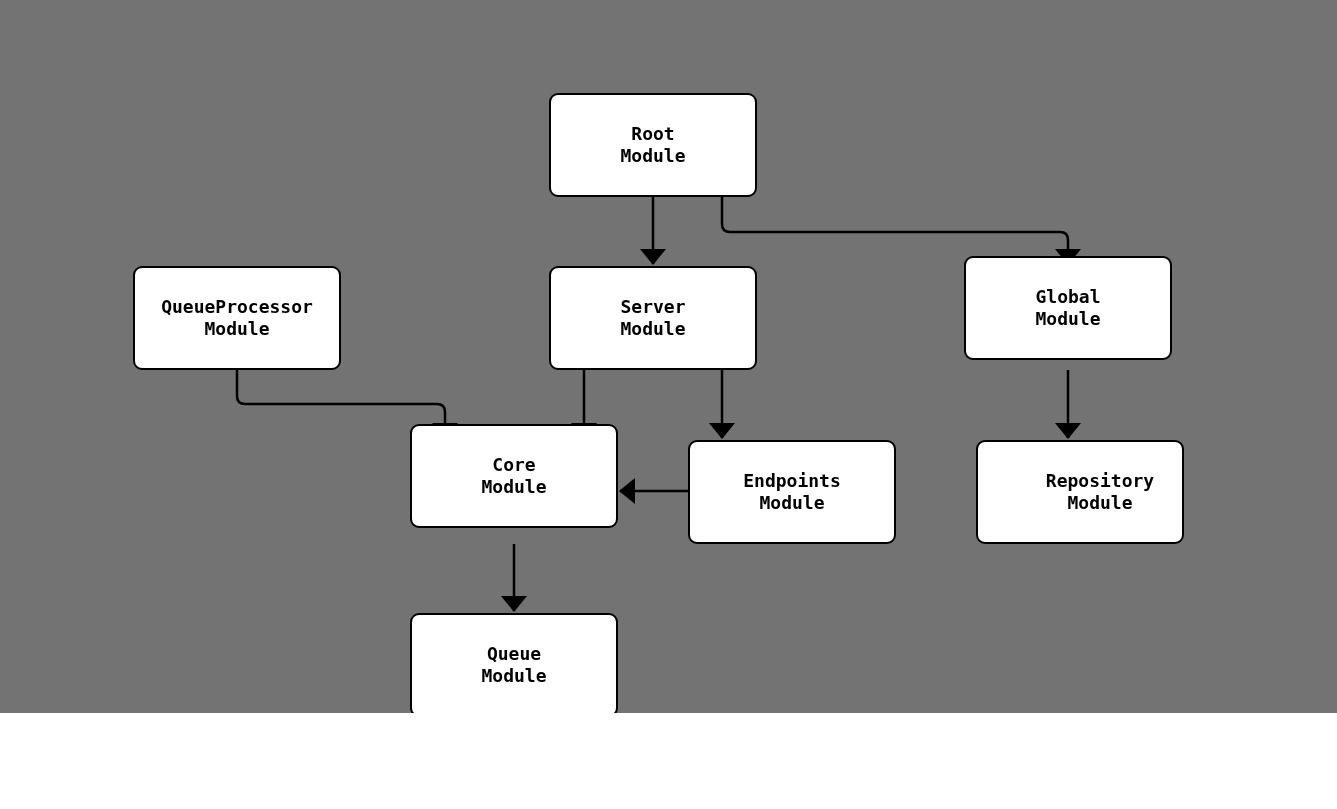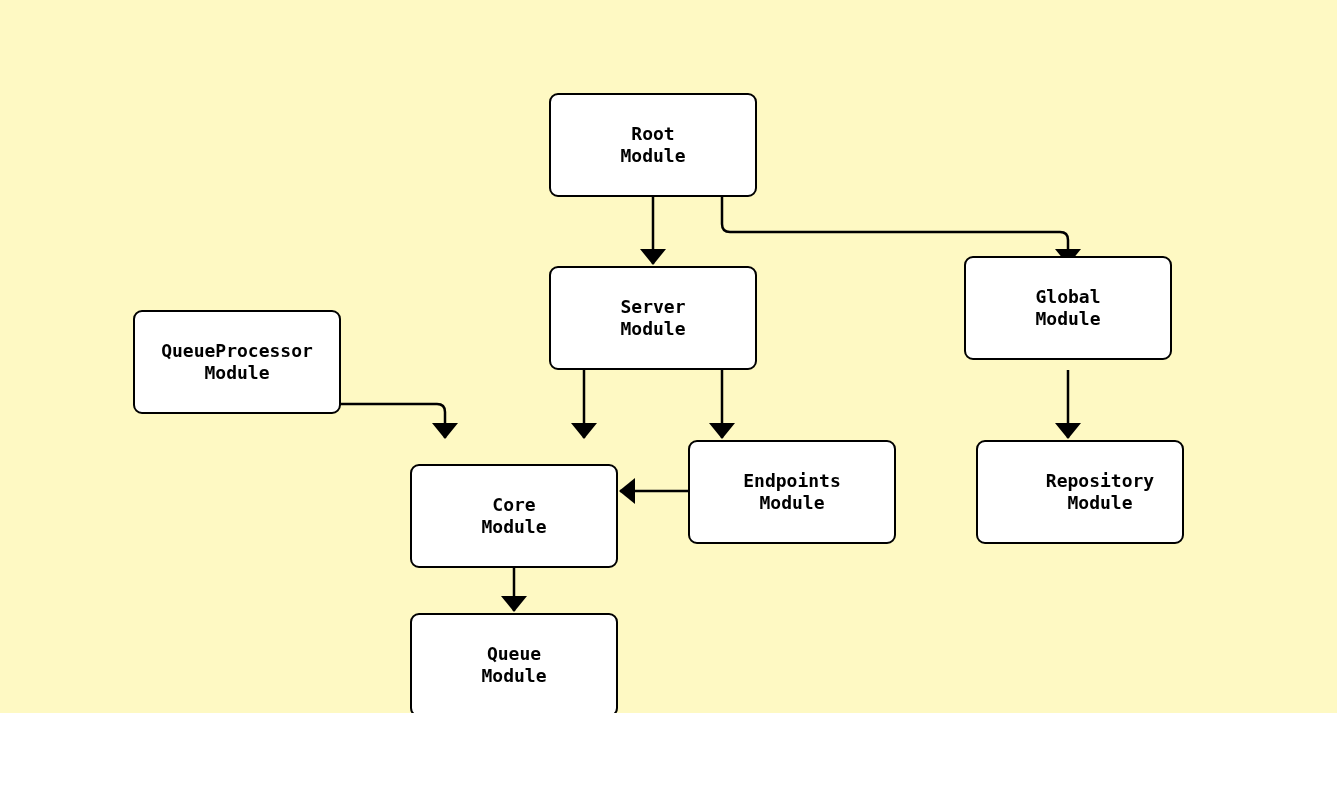--- a/index.html
+++ b/index.html
@@ -4,21 +4,21 @@
 <style>
   html, body {
     margin: 0;
     padding: 0;
     background: #ffffff;
   }
   .canvas {
     position: relative;
     width: 1337px;
     height: 713px;
-    background: #fef9c3;
+    background: #737373;
     overflow: hidden;
     font-family: "DejaVu Sans Mono", monospace;
   }
   .edges-layer {
     position: absolute;
     left: 0;
     top: 0;
     width: 1337px;
     height: 809px;
   }
@@ -43,23 +43,23 @@
     font-family: "DejaVu Sans Mono", monospace;
     font-weight: bold;
     font-size: 18px;
     line-height: 22px;
     color: #000000;
     text-align: center;
     white-space: pre-line;
   }
   #n-root          { left: 549px; top:  93px; }
   #n-server        { left: 549px; top: 266px; justify-content: center; }
-  #n-queueprocessor{ left: 133px; top: 266px; margin-top: 44px; }
+  #n-queueprocessor{ left: 133px; top: 266px; }
   #n-global        { left: 964px; top: 256px; }
-  #n-core          { left: 410px; top: 464px; }
+  #n-core          { left: 410px; top: 424px; }
   #n-endpoints     { left: 688px; top: 440px; }
   #n-repository    { left: 976px; top: 440px; padding-left: 40px; }
   #n-queue         { left: 410px; top: 613px; }
 </style>
 </head>
 <body>
 
 <div class="canvas">
 
   <svg class="edges-layer" width="1337" height="809" viewBox="0 0 1337 809" xmlns="http://www.w3.org/2000/svg">

